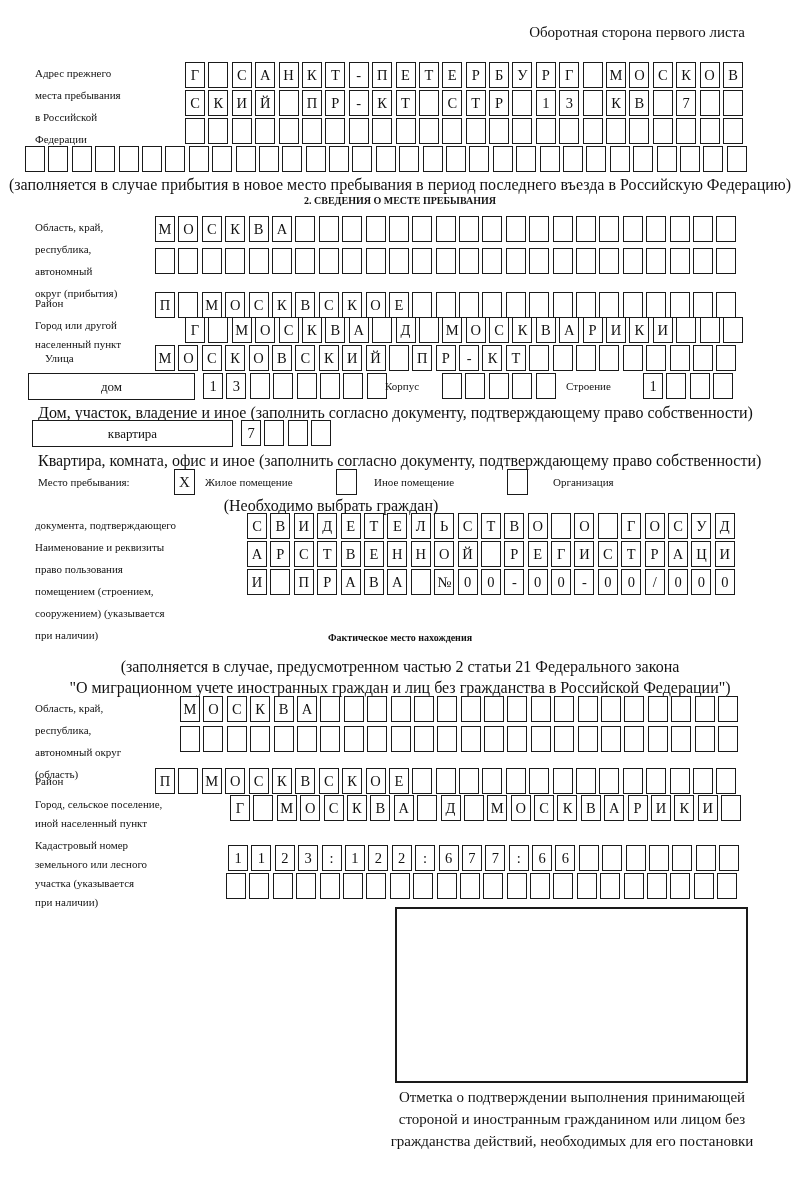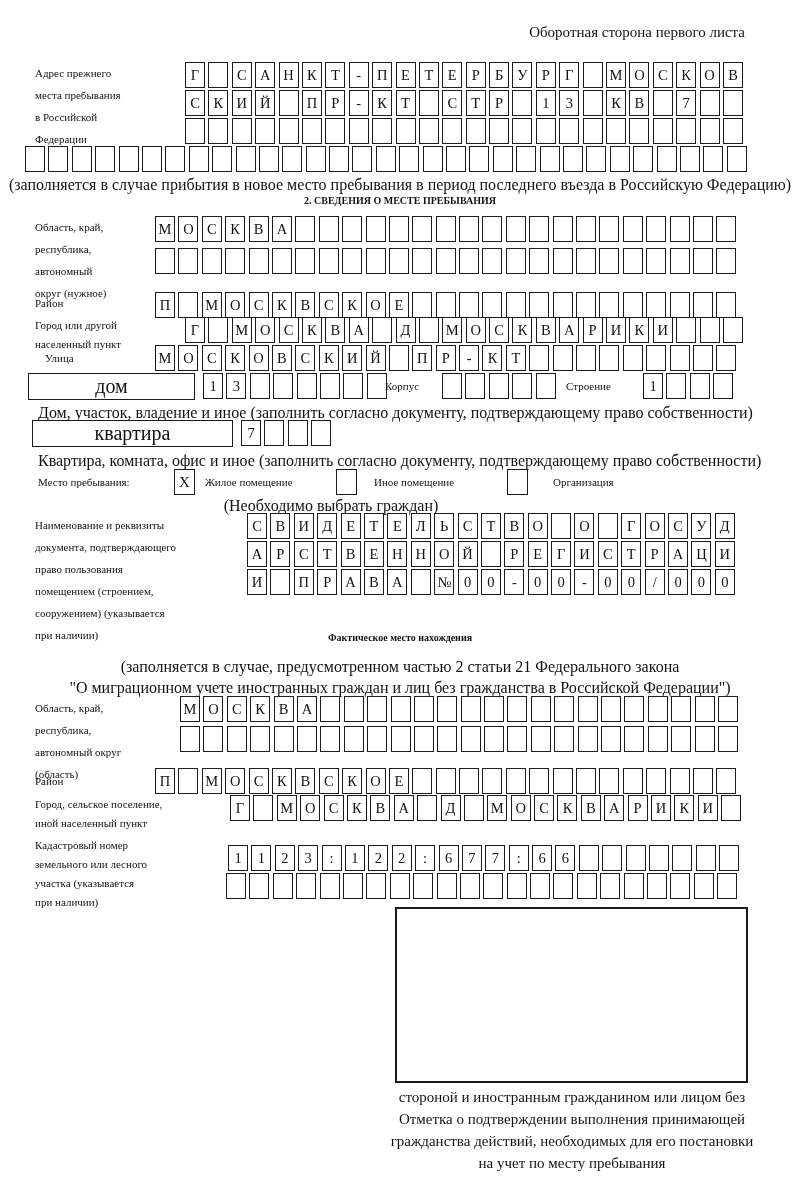--- a/index.html
+++ b/index.html
@@ -14,21 +14,21 @@
   .center{left:0;width:800px;text-align:center;white-space:nowrap;}
   .h-bold{position:absolute;font-size:10px;font-weight:bold;}
   .cell-row{position:absolute;display:flex;gap:3.4px;}
   .cell{
     width:20px;height:26px;flex:0 0 20px;border:1.8px solid #1a1a1a;box-sizing:border-box;
     display:flex;align-items:center;justify-content:center;
     font-size:14.5px;background:#fff;
   }
   .named-box{
     position:absolute;height:27px;border:1.8px solid #1a1a1a;box-sizing:border-box;
-    display:flex;align-items:center;justify-content:center;font-size:20px;background:#fff;
+    display:flex;align-items:center;justify-content:center;font-size:13px;background:#fff;
   }
   .chk{
     position:absolute;width:21px;height:26px;border:1.8px solid #1a1a1a;box-sizing:border-box;
     display:flex;align-items:center;justify-content:center;font-size:15px;background:#fff;
   }
   .mark-rect{position:absolute;left:395px;top:907px;width:353px;height:176px;border:2px solid #1a1a1a;box-sizing:border-box;background:#fff;}
   .note-block{position:absolute;left:360px;top:1086px;width:424px;text-align:center;font-size:15px;line-height:22px;}
 </style>
 </head>
 <body>
@@ -155,21 +155,21 @@
       <span class="cell"></span>
     </div>
   <div class="cap center" style="top:176px;">(заполняется в случае прибытия в новое место пребывания в период последнего въезда в Российскую Федерацию)</div>
 
   <div class="h-bold center" style="top:195px;">2. СВЕДЕНИЯ О МЕСТЕ ПРЕБЫВАНИЯ</div>
 
   <div class="lbl" style="left:35px;top:216px;">
       <div>Область, край,</div>
       <div>республика,</div>
       <div>автономный</div>
-      <div>округ (нужное)</div>
+      <div>округ (прибытия)</div>
     </div>
   <div class="cell-row" style="left:155px;top:216px;">
       <span class="cell">М</span>
       <span class="cell">О</span>
       <span class="cell">С</span>
       <span class="cell">К</span>
       <span class="cell">В</span>
       <span class="cell">А</span>
       <span class="cell"></span>
       <span class="cell"></span>
@@ -348,22 +348,22 @@
   <div class="lbl" style="left:38px;top:471px;">Место пребывания:</div>
   <div class="chk" style="left:174px;top:469px;">X</div>
   <div class="lbl" style="left:205px;top:471px;">Жилое помещение</div>
   <div class="chk" style="left:336px;top:469px;"></div>
   <div class="lbl" style="left:374px;top:471px;">Иное помещение</div>
   <div class="chk" style="left:507px;top:469px;"></div>
   <div class="lbl" style="left:553px;top:471px;">Организация</div>
   <div class="cap" style="left:131px;top:497px;width:400px;text-align:center;">(Необходимо выбрать граждан)</div>
 
   <div class="lbl" style="left:35px;top:514px;">
+      <div>документа, подтверждающего</div>
       <div>Наименование и реквизиты</div>
-      <div>документа, подтверждающего</div>
       <div>право пользования</div>
       <div>помещением (строением,</div>
       <div>сооружением) (указывается</div>
       <div>при наличии)</div>
     </div>
   <div class="cell-row" style="left:247px;top:513px;">
       <span class="cell">С</span>
       <span class="cell">В</span>
       <span class="cell">И</span>
       <span class="cell">Д</span>
@@ -603,19 +603,18 @@
       <span class="cell"></span>
       <span class="cell"></span>
       <span class="cell"></span>
       <span class="cell"></span>
       <span class="cell"></span>
       <span class="cell"></span>
     </div>
 
   <div class="mark-rect"></div>
   <div class="note-block">
+      <div>Отметка о подтверждении выполнения принимающей</div>
       <div>стороной и иностранным гражданином или лицом без</div>
-      <div>Отметка о подтверждении выполнения принимающей</div>
       <div>гражданства действий, необходимых для его постановки</div>
-      <div>на учет по месту пребывания</div>
     </div>
 
 </div>
 
 </body></html>

